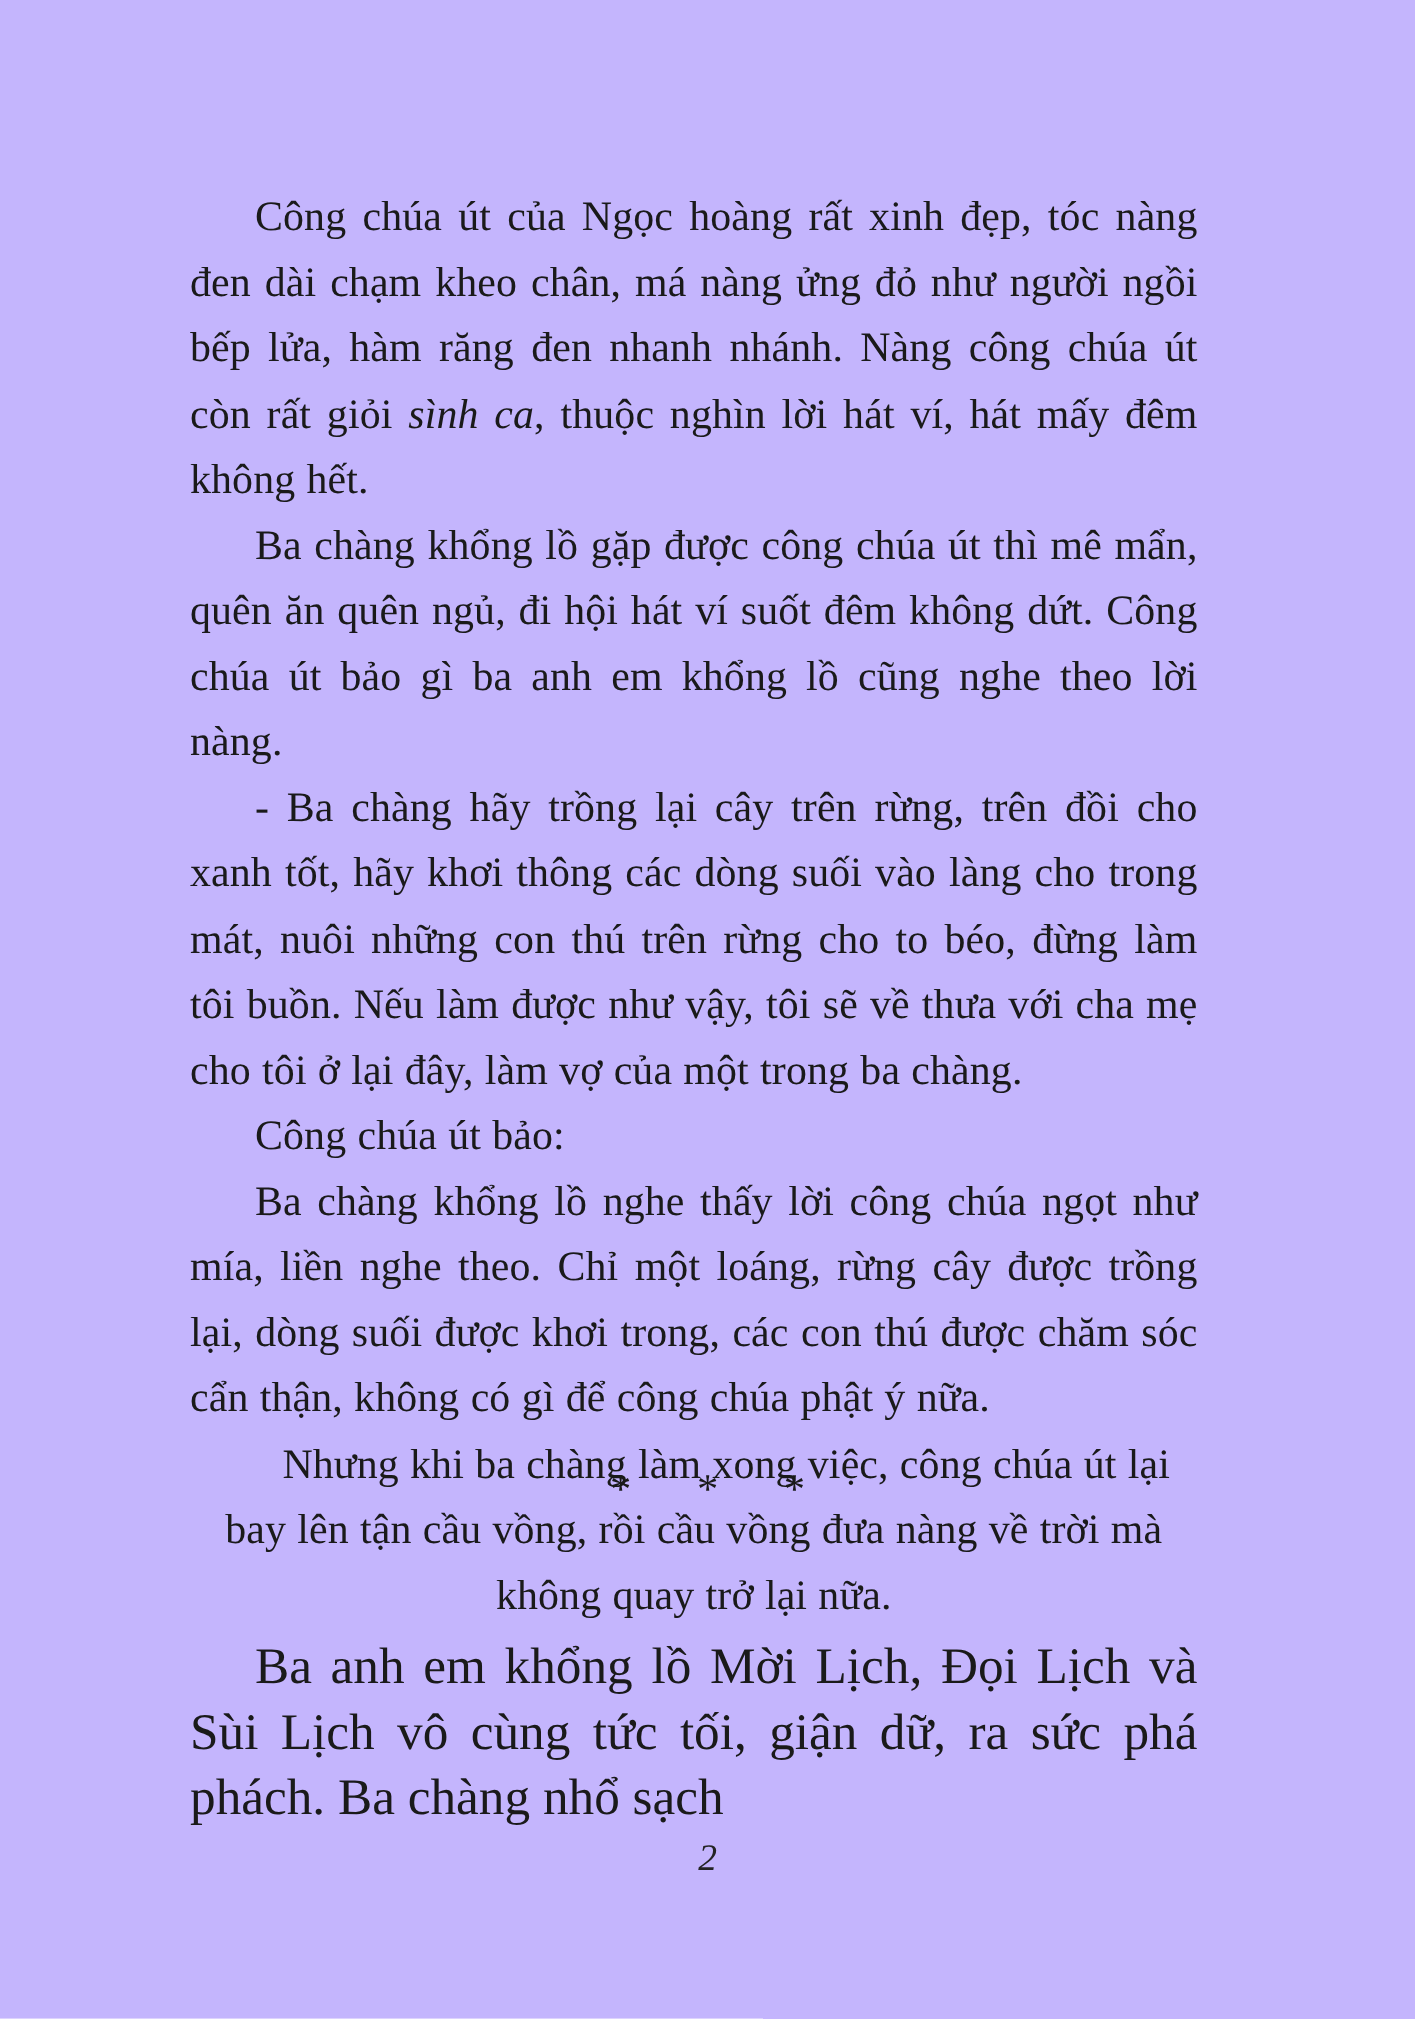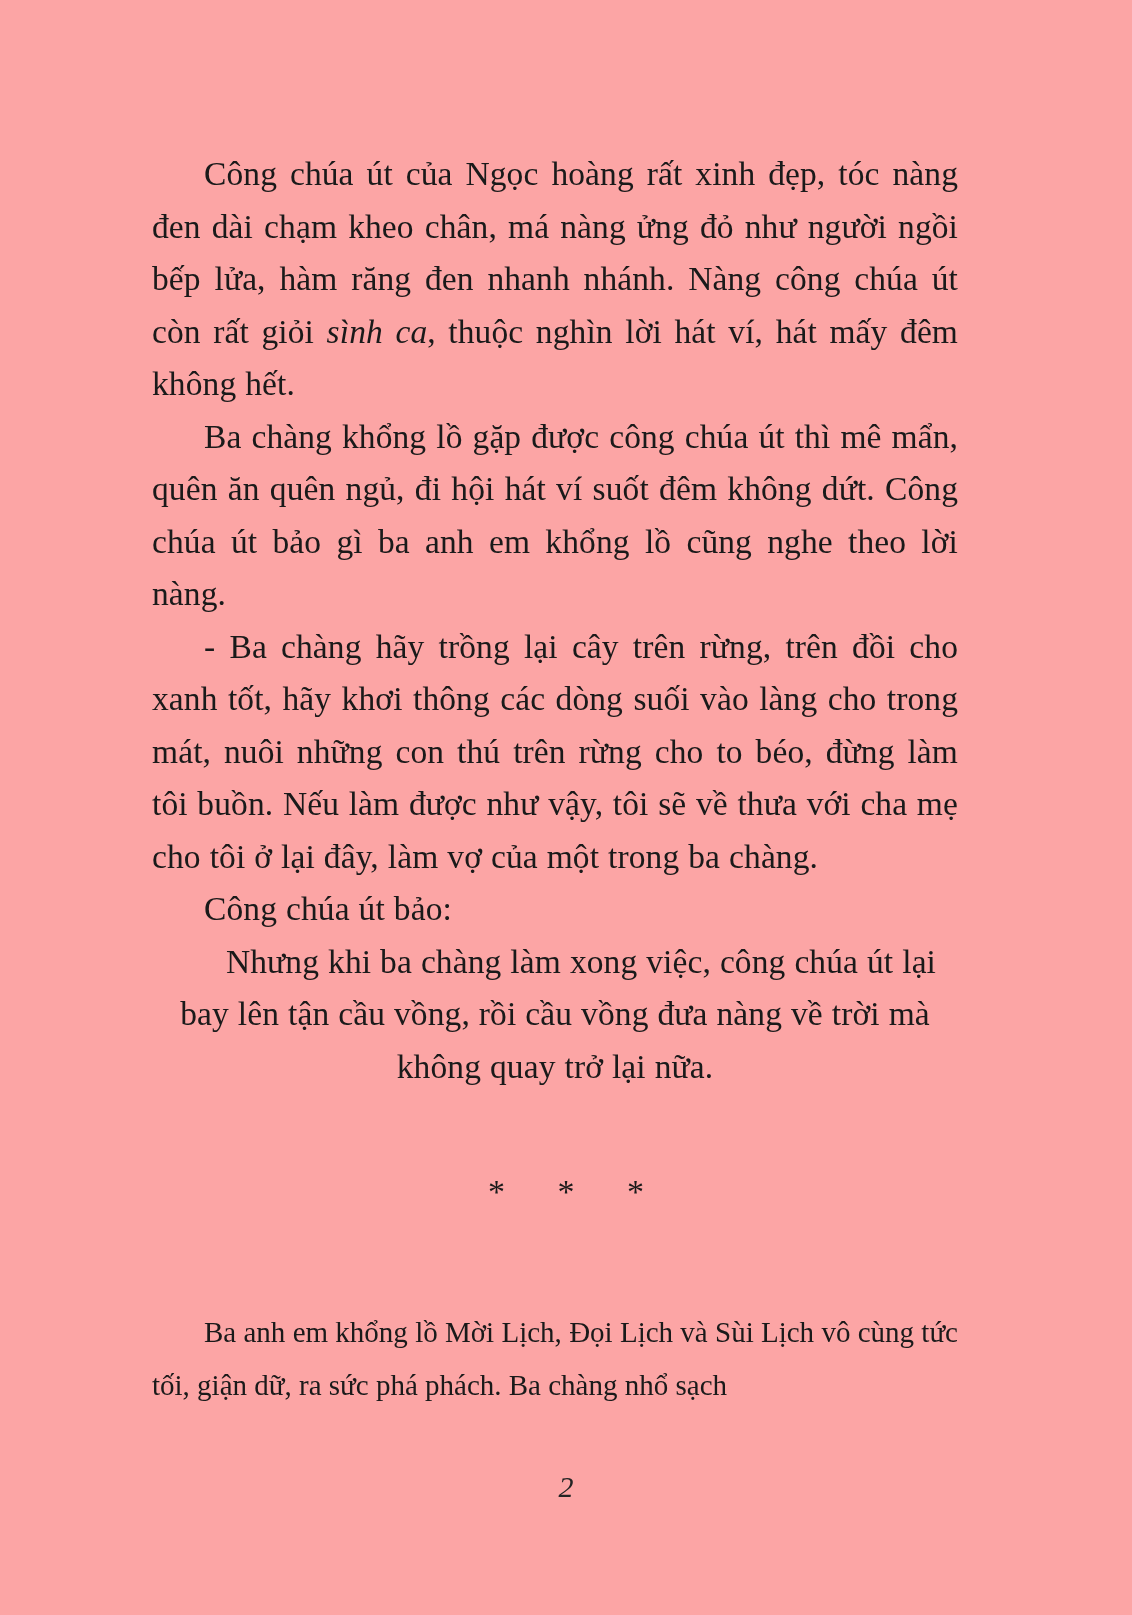--- a/index.html
+++ b/index.html
@@ -4,21 +4,21 @@
 <style>
   html, body {
     margin: 0;
     padding: 0;
     background: #ffffff;
   }
   .page {
     position: relative;
     width: 1132px;
     height: 1615px;
-    background: #fca5a5;
+    background: #c4b5fd;
     margin: 0 auto;
     overflow: hidden;
     font-family: "Liberation Serif", "DejaVu Serif", serif;
     color: #171717;
   }
   .textblock {
     position: absolute;
     left: 152px;
     top: 148px;
     width: 806px;
@@ -58,21 +58,21 @@
   .tail {
     position: absolute;
     left: 152px;
     top: 1306px;
     width: 806px;
   }
   .tail p {
     margin: 0;
     text-indent: 52px;
     text-align: justify;
-    font-size: 29px;
+    font-size: 41px;
     line-height: 52.5px;
     color: #1a1a1a;
   }
   .pagenum {
     position: absolute;
     left: 0;
     top: 1470px;
     width: 100%;
     text-align: center;
     font-style: italic;
@@ -88,20 +88,21 @@
   <div class="textblock">
 
     <p class="para"><span>Công chúa út của Ngọc hoàng rất xinh đẹp, tóc nàng đen dài chạm kheo chân, má nàng ửng đỏ như người ngồi bếp lửa, hàm răng đen nhanh nhánh. Nàng công chúa út còn rất giỏi </span><span class="ital">sình ca</span><span>, thuộc nghìn lời hát ví, hát mấy đêm không hết.</span></p>
 
     <p class="para">Ba chàng khổng lồ gặp được công chúa út thì mê mẩn, quên ăn quên ngủ, đi hội hát ví suốt đêm không dứt. Công chúa út bảo gì ba anh em khổng lồ cũng nghe theo lời nàng.</p>
 
     <p class="para">- Ba chàng hãy trồng lại cây trên rừng, trên đồi cho xanh tốt, hãy khơi thông các dòng suối vào làng cho trong mát, nuôi những con thú trên rừng cho to béo, đừng làm tôi buồn. Nếu làm được như vậy, tôi sẽ về thưa với cha mẹ cho tôi ở lại đây, làm vợ của một trong ba chàng.</p>
 
     <p class="para">Công chúa út bảo:</p>
 
+    <p class="para">Ba chàng khổng lồ nghe thấy lời công chúa ngọt như mía, liền nghe theo. Chỉ một loáng, rừng cây được trồng lại, dòng suối được khơi trong, các con thú được chăm sóc cẩn thận, không có gì để công chúa phật ý nữa.</p>
 
     <p class="para">Nhưng khi ba chàng làm xong việc, công chúa út lại bay lên tận cầu vồng, rồi cầu vồng đưa nàng về trời mà không quay trở lại nữa.</p>
 
   </div>
 
   <div class="divider">*  *  *</div>
 
   <div class="tail">
     <p>Ba anh em khổng lồ Mời Lịch, Đọi Lịch và Sùi Lịch vô cùng tức tối, giận dữ, ra sức phá phách. Ba chàng nhổ sạch</p>
   </div>

